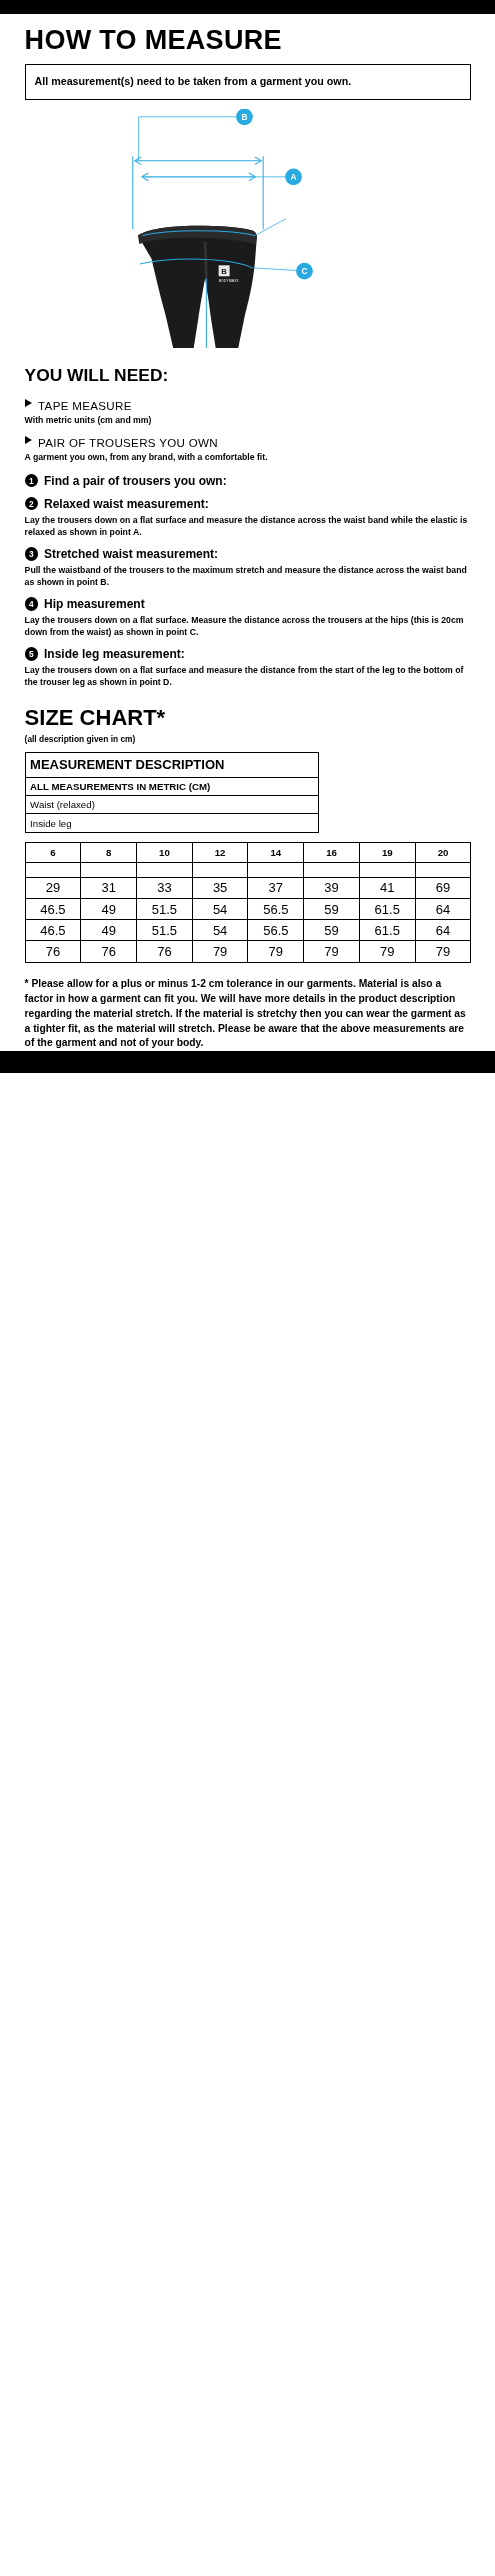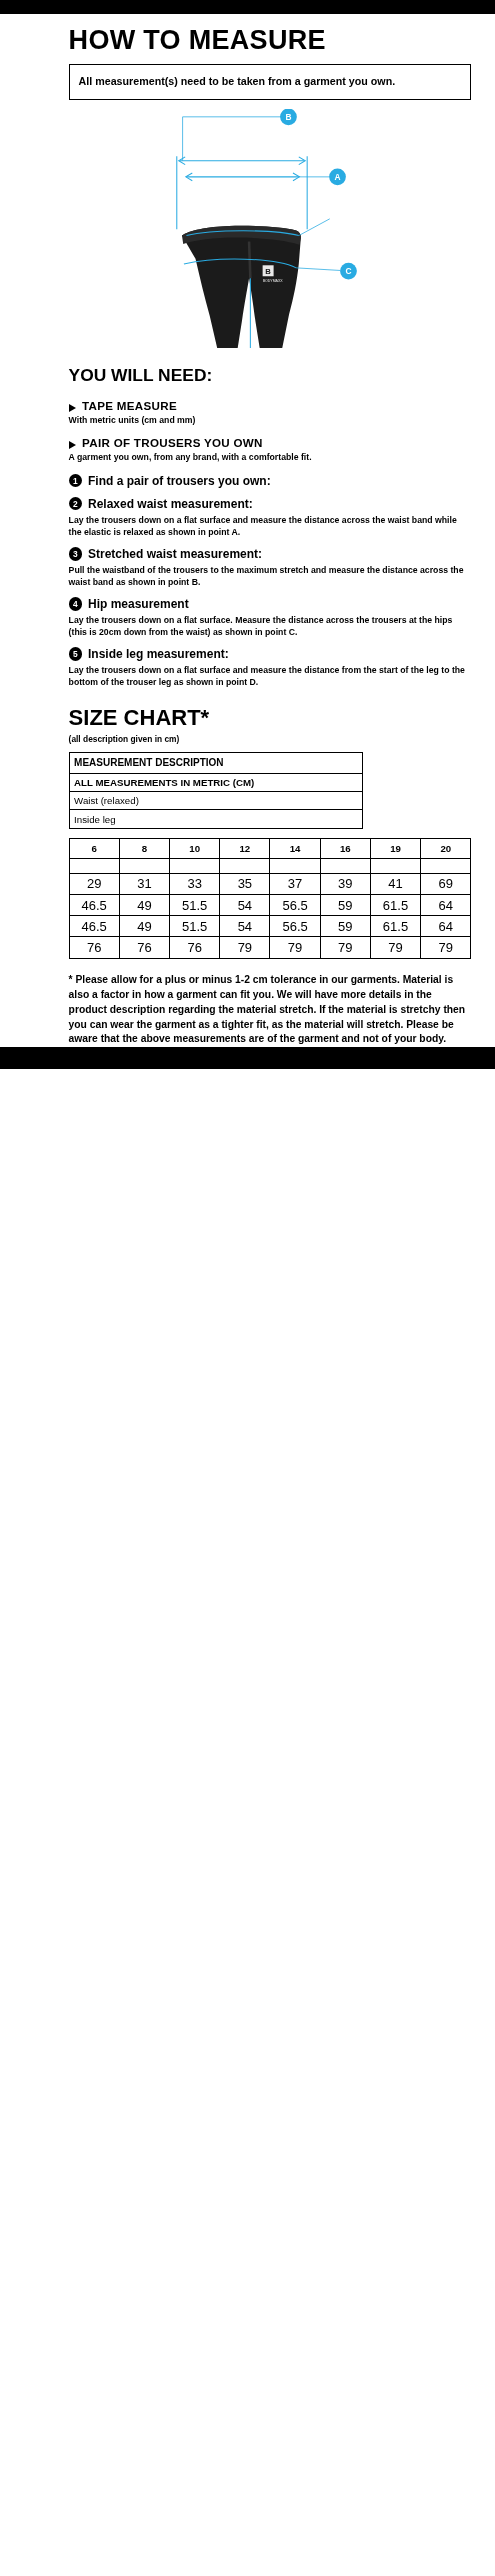--- a/index.html
+++ b/index.html
@@ -18,21 +18,20 @@
     background: #ffffff;
   }
   .topbar {
     height: 14.2px;
     background: #000000;
     width: 100%;
   }
   .content {
     padding: 0 24.6px;
     box-sizing: border-box;
-    margin-left: 44px;
   }
   h1.title {
     font-size: 27px;
     font-weight: bold;
     letter-spacing: 0.3px;
     margin: 11.6px 0 10.3px 0;
     line-height: 1.05;
   }
   .notice {
     border: 1.3px solid #000;
@@ -57,24 +56,24 @@
   h2.section {
     font-size: 17.4px;
     font-weight: bold;
     margin: 17px 0 13px 0;
   }
   .need-row {
     margin-bottom: 10.3px;
   }
   .need-head {
     display: flex;
-    align-items: flex-end;
+    align-items: flex-start;
     gap: 6.5px;
     font-size: 11.6px;
-    font-weight: bold;
+    font-weight: normal;
     letter-spacing: 0.3px;
   }
   .tri {
     width: 0;
     height: 0;
     border-left: 7.1px solid #000;
     border-top: 4.5px solid transparent;
     border-bottom: 4.5px solid transparent;
     display: inline-block;
   }
@@ -129,21 +128,21 @@
     border-collapse: collapse;
     width: 294px;
     table-layout: fixed;
   }
   table.meas td {
     border: 0.6px solid #000;
     padding: 3.2px 4.5px;
     font-size: 9.7px;
   }
   table.meas td.hdr-big {
-    font-size: 10px;
+    font-size: 13px;
     font-weight: bold;
     padding: 4.5px;
   }
   table.meas td.hdr-sub {
     font-weight: bold;
     font-size: 9.7px;
   }
   table.sizes {
     border-collapse: collapse;
     width: 100%;

